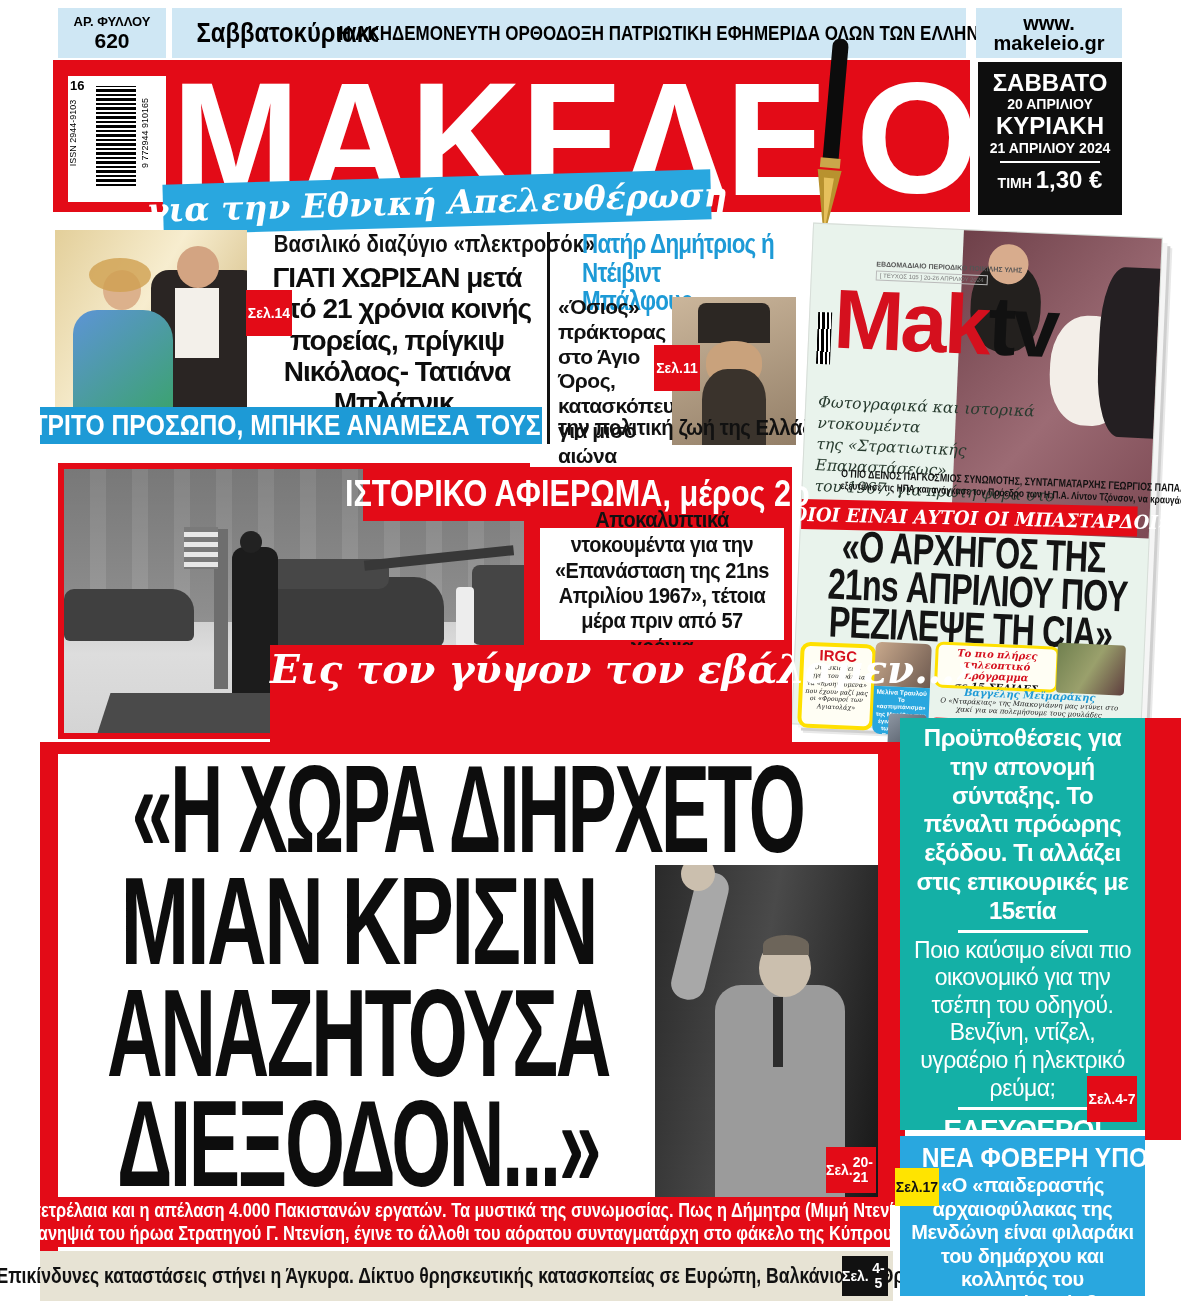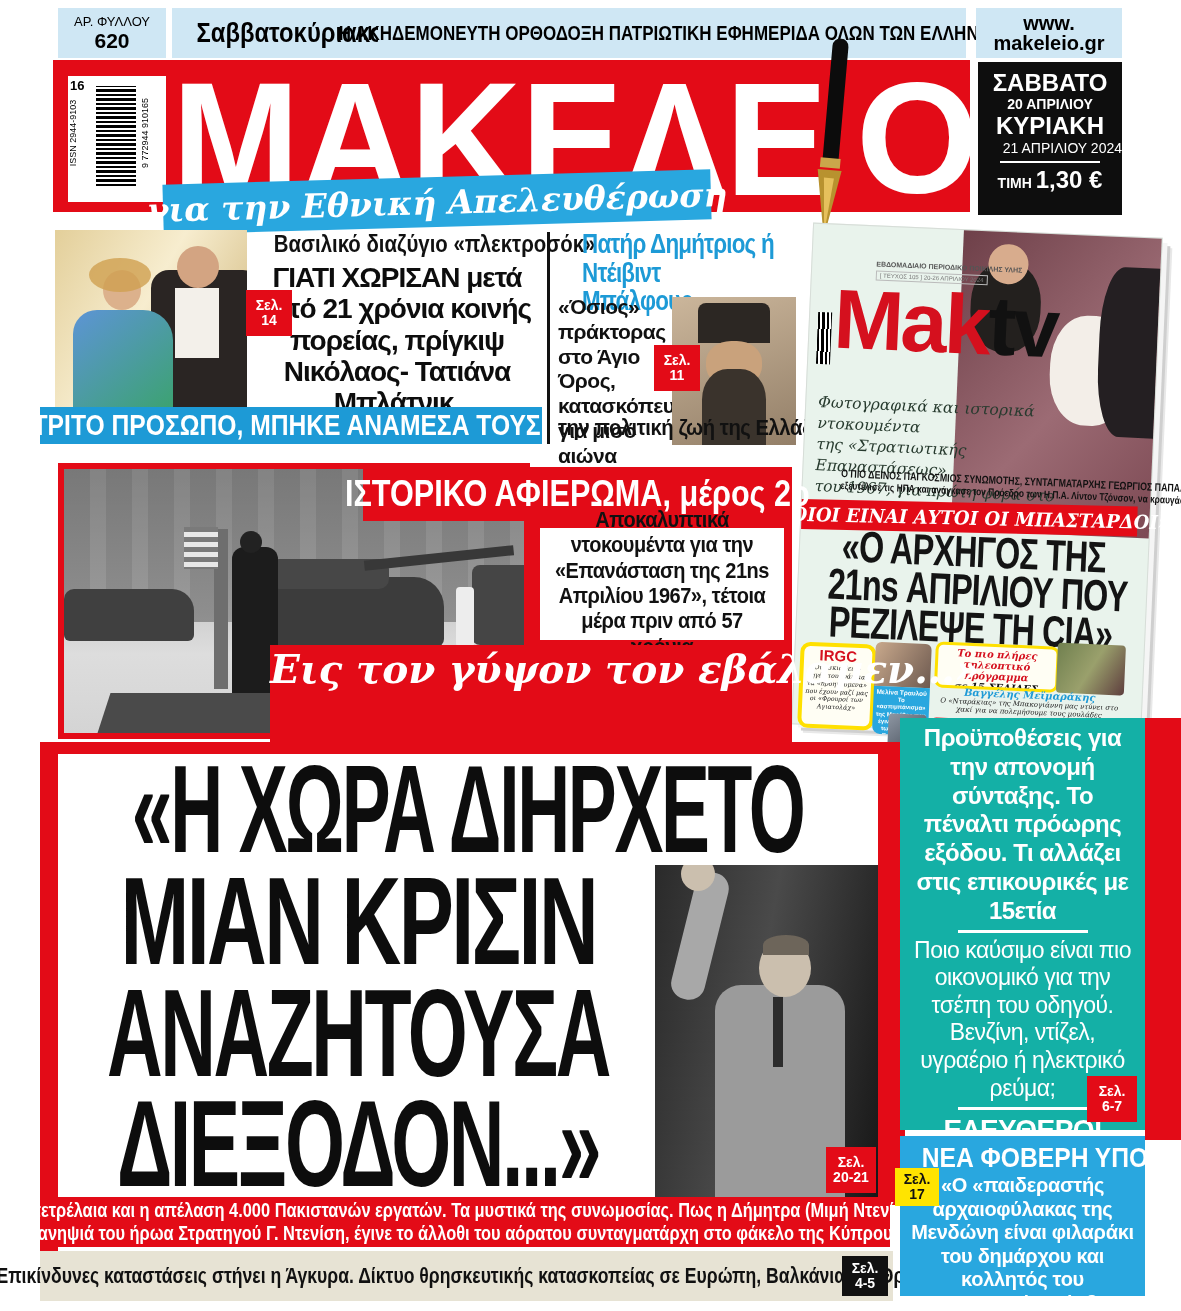--- a/index.html
+++ b/index.html
@@ -8,34 +8,34 @@
   .ab{position:absolute;}
   .red{background:#e30b17;}
   .lblue{background:#cfe7f4;}
   .cen{display:flex;align-items:center;justify-content:center;text-align:center;}
   .white{color:#fff;}
   .nowrap{white-space:nowrap;}
   .serifital{font-family:"DejaVu Serif",serif;font-style:italic;font-weight:bold;}
   .condc{transform:scaleX(.85);transform-origin:center;}
   .cond8{transform:scaleX(.8);transform-origin:center;}
   .badge{background:#e30b17;color:#fff;font-weight:bold;font-size:14px;line-height:1.05;
-         display:flex;flex-direction:column;align-items:center;justify-content:center;}
+         display:flex;align-items:center;justify-content:center;}
   .bigline{font-weight:bold;color:#0d0d0d;letter-spacing:-3px;white-space:nowrap;
            transform:scale(.78,1.32);transform-origin:center;}
   .barcode{background:repeating-linear-gradient(90deg,#000 0 2px,#fff 2px 4px,#000 4px 7px,#fff 7px 9px);}
   .vbarcode{background:repeating-linear-gradient(0deg,#000 0 2px,#fff 2px 4px,#000 4px 7px,#fff 7px 9px);}
   .hrw{background:#fff;height:3px;}
 </style>
 </head>
 <body>
 
 <div id="canvas">
 
   <div class="ab lblue cen" style="left:58px;top:8px;width:108px;height:50px;flex-direction:column;">
-    <div style="font-size:13px;font-weight:normal;">ΑΡ. ΦΥΛΛΟΥ</div>
+    <div style="font-size:13px;font-weight:bold;">ΑΡ. ΦΥΛΛΟΥ</div>
     <div style="font-size:21px;font-weight:bold;">620</div>
   </div>
   <div class="ab lblue cen" style="left:172px;top:8px;width:237px;height:50px;">
     <div style="font-size:28px;font-weight:bold;" class="condc nowrap">Σαββατοκύριακο</div>
   </div>
   <div class="ab lblue cen" style="left:378px;top:8px;width:588px;height:50px;">
     <div style="font-size:20px;font-weight:bold;" class="condc nowrap">Η ΑΚΗΔΕΜΟΝΕΥΤΗ ΟΡΘΟΔΟΞΗ ΠΑΤΡΙΩΤΙΚΗ ΕΦΗΜΕΡΙΔΑ ΟΛΩΝ ΤΩΝ ΕΛΛΗΝΩΝ</div>
   </div>
   <div class="ab lblue cen" style="left:976px;top:8px;width:146px;height:50px;flex-direction:column;line-height:1;">
     <div style="font-size:20px;font-weight:bold;">www.</div>
@@ -64,21 +64,21 @@
   </div>
 
   <div class="ab cen" style="left:163px;top:177px;width:548px;height:50px;background:#29a7df;transform:rotate(-1.6deg);">
     <div class="serifital white nowrap" style="font-size:33px;">για την Εθνική Απελευθέρωση</div>
   </div>
 
   <div class="ab" style="left:978px;top:62px;width:144px;height:153px;background:#0e0e0e;color:#fff;text-align:center;padding-top:8px;box-sizing:border-box;">
     <div style="font-size:24px;font-weight:bold;line-height:1.05;">ΣΑΒΒΑΤΟ</div>
     <div style="font-size:14px;font-weight:bold;line-height:1.3;">20 ΑΠΡΙΛΙΟΥ</div>
     <div style="font-size:24px;font-weight:bold;line-height:1.05;">ΚΥΡΙΑΚΗ</div>
-    <div style="font-size:14px;font-weight:normal;line-height:1.35;text-align:right;">21 ΑΠΡΙΛΙΟΥ 2024</div>
+    <div style="font-size:14px;font-weight:bold;line-height:1.35;">21 ΑΠΡΙΛΙΟΥ 2024</div>
     <div class="hrw" style="width:100px;margin:4px auto 3px auto;height:2px;"></div>
     <div style="font-size:14px;font-weight:bold;">
       <span>ΤΙΜΗ</span>
       <span style="font-size:24px;">1,30 €</span>
     </div>
   </div>
 
   <div class="ab" style="left:55px;top:230px;width:192px;height:177px;background:linear-gradient(120deg,#e3cf9a,#f7edcf 45%,#cdb274);overflow:hidden;">
     <div class="ab" style="left:96px;top:40px;width:110px;height:140px;background:#2a2523;border-radius:18px 18px 0 0;"></div>
     <div class="ab" style="left:120px;top:58px;width:44px;height:70px;background:#f3f0ea;"></div>
@@ -258,21 +258,21 @@
 
   <div class="ab" style="left:900px;top:718px;width:245px;height:412px;background:#14b0a6;text-align:center;padding:6px 10px;box-sizing:border-box;">
     <div style="font-size:24px;font-weight:bold;color:#fff;line-height:1.2;letter-spacing:-0.5px;">Προϋποθέσεις για την απονομή σύνταξης. Το πέναλτι πρόωρης εξόδου. Τι αλλάζει στις επικουρικές με 15ετία</div>
     <div class="hrw" style="width:130px;margin:4px auto;"></div>
     <div style="font-size:23px;color:#fff;line-height:1.2;letter-spacing:-0.5px;">Ποιο καύσιμο είναι πιο οικονομικό για την τσέπη του οδηγού. Βενζίνη, ντίζελ, υγραέριο  ή ηλεκτρικό ρεύμα;</div>
     <div class="hrw" style="width:130px;margin:5px auto;"></div>
     <div style="font-size:28px;font-weight:bold;color:#fff;line-height:1.05;letter-spacing:-0.5px;">ΕΛΕΥΘΕΡΟΙ ΕΠΑΓΓΕΛΜΑΤΙΕΣ</div>
     <div style="font-size:24px;font-weight:bold;color:#fff;line-height:1.2;margin-top:3px;">Οι παγίδες με τον τεκμαρτό φόρο</div>
     <div class="ab badge" style="right:8px;bottom:8px;width:50px;height:46px;">
       <span>Σελ.</span>
-      <span>6-7</span>
+      <span>4-7</span>
     </div>
   </div>
 
   <div class="ab" style="left:900px;top:1136px;width:245px;height:160px;background:#29a7df;text-align:center;padding:6px 8px;box-sizing:border-box;">
     <div class="nowrap" style="font-size:28px;font-weight:bold;color:#fff;transform:scaleX(.88);transform-origin:center;">ΝΕΑ ΦΟΒΕΡΗ ΥΠΟΘΕΣΗ</div>
     <div style="font-size:20px;font-weight:bold;color:#fff;line-height:1.18;letter-spacing:-0.3px;">«Ο «παιδεραστής αρχαιοφύλακας της Μενδώνη είναι φιλαράκι του δημάρχου και κολλητός του αμερικανού πρέσβη»</div>
     <div class="ab badge" style="left:-5px;top:32px;width:44px;height:38px;background:#ffe400;color:#111;">
       <span>Σελ.</span>
       <span>17</span>
     </div>

